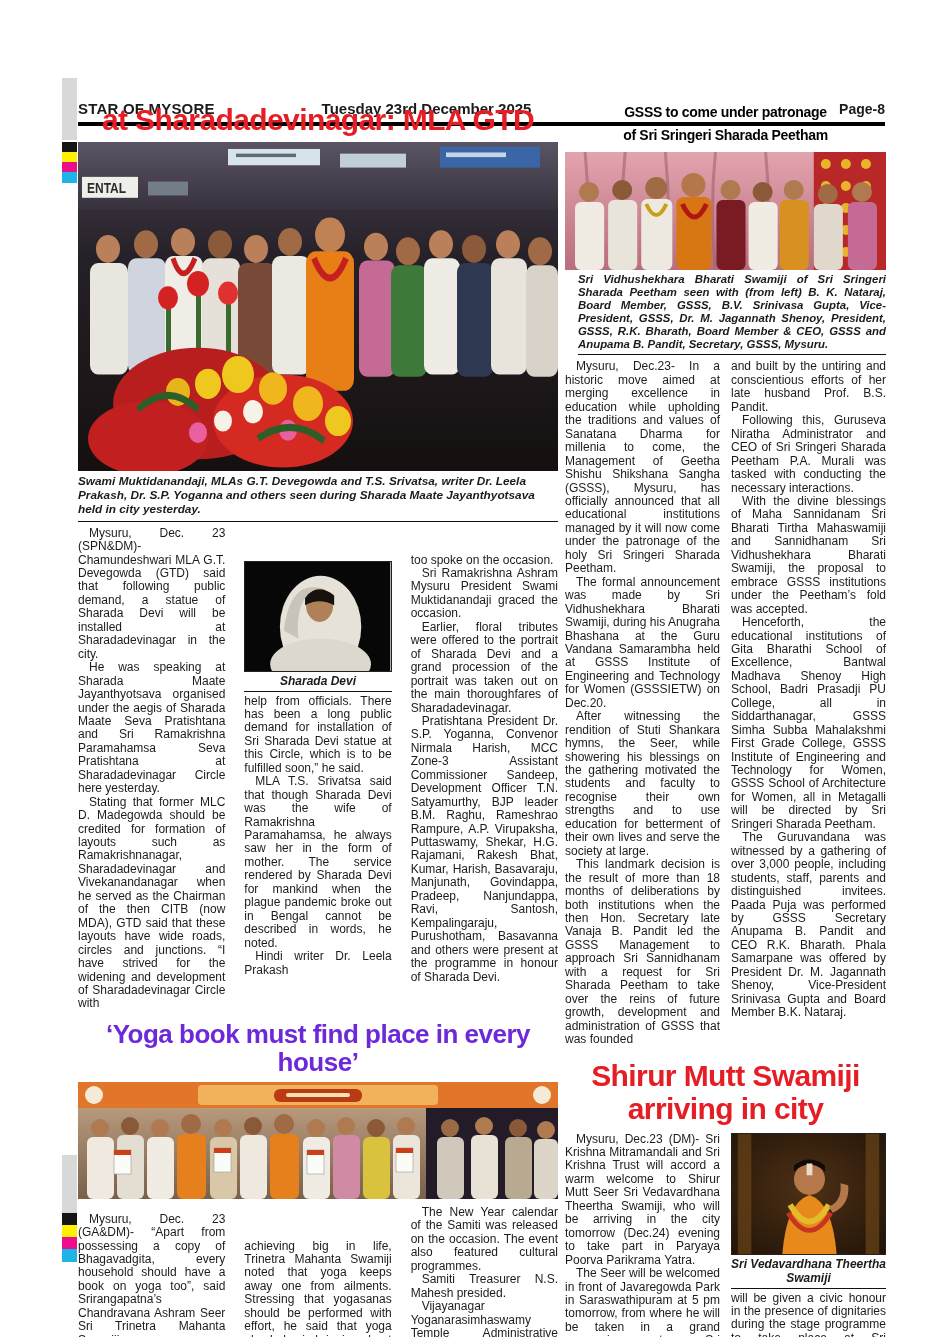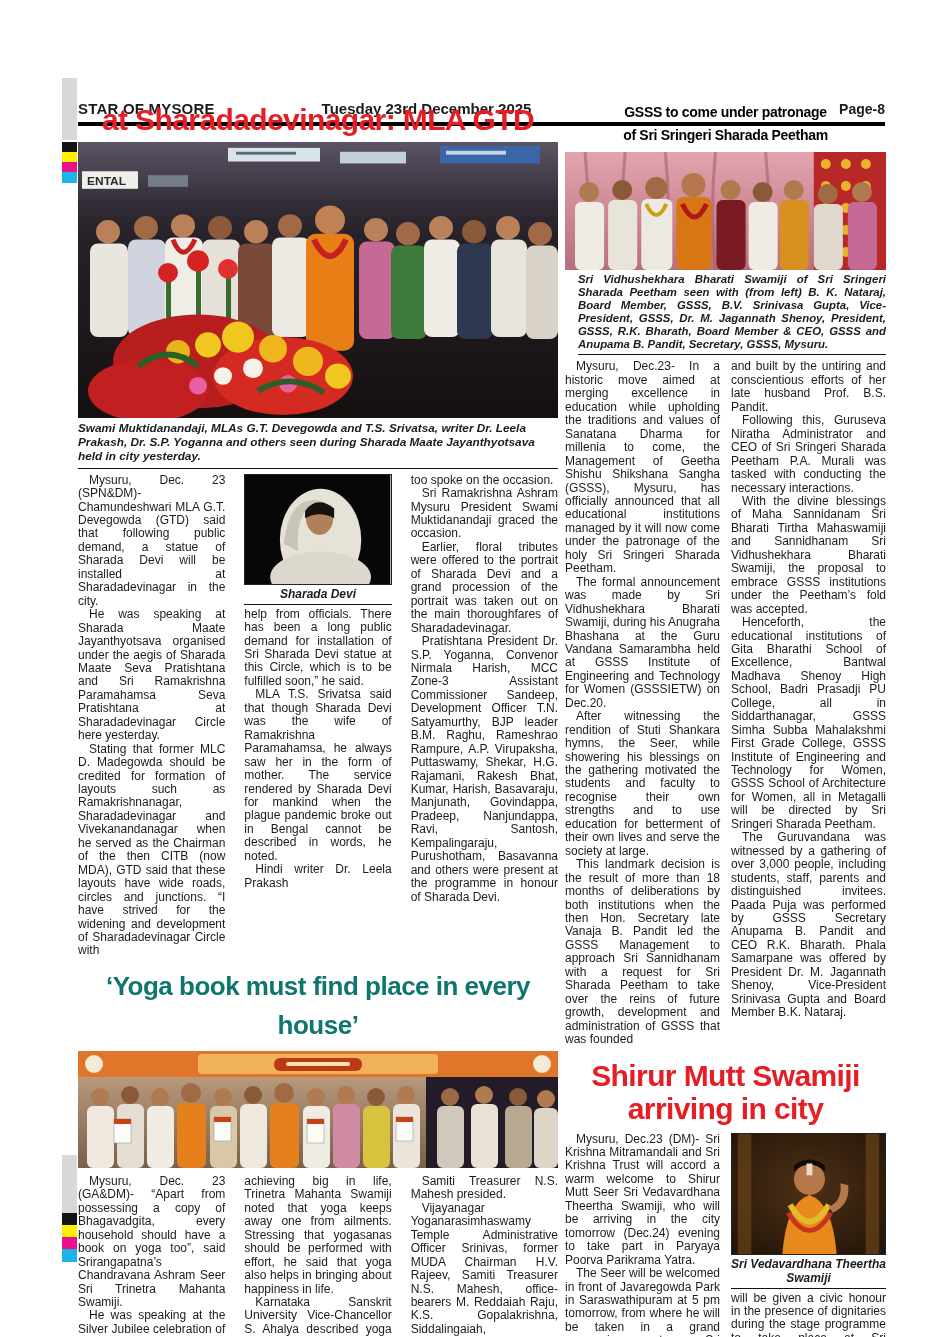--- a/index.html
+++ b/index.html
@@ -20,40 +20,40 @@
   .masthead .t2{font-size:15px;position:absolute;left:0;right:110px;text-align:center;}
   .masthead .t3{font-size:14px;}
   
   .sec-left{position:absolute;left:78px;top:104px;width:480px;}
   .sec-right{position:absolute;left:565px;top:101px;width:321px;}
   
   .hl-red{color:#e51e25;font-weight:bold;text-align:center;font-size:30px;line-height:31px;
           letter-spacing:-0.6px;margin:0 0 7px 0;}
   .hl-gsss{color:#000;font-weight:bold;text-align:center;font-size:14px;line-height:23px;
            letter-spacing:-0.3px;margin:0 0 5px 0;}
-  .hl-yoga{color:#0f766e;font-weight:bold;text-align:center;font-size:26px;line-height:39px;
+  .hl-yoga{color:#6d28d9;font-weight:bold;text-align:center;font-size:26px;line-height:28px;
            letter-spacing:-0.5px;margin:9px 0 6px 0;}
   .hl-shirur{font-size:30px;line-height:33px;margin:12px 0 8px 0;}
   
   .photo{display:block;width:100%;overflow:hidden;}
   .photo svg{display:block;width:100%;height:100%;}
-  .ph-main{height:276px;}
+  .ph-main{height:329px;}
   .ph-gsss{height:118px;}
   .ph-yoga{height:117px;}
   .ph-shirur{height:122px;border:1px solid #222;box-sizing:border-box;}
   .ph-inset{height:111px;border:1px solid #222;box-sizing:border-box;}
   
   .caption{font-style:italic;font-weight:bold;font-size:11.8px;line-height:14.2px;
            padding:3px 0 4px 0;border-bottom:1.6px solid #111;margin-bottom:5px;}
   .caption.just{font-size:11.4px;line-height:12.9px;text-align:justify;margin-left:13px;}
   .inset-cap{font-style:italic;font-weight:bold;font-size:12px;line-height:14px;text-align:center;
              padding:2px 0 3px 0;border-bottom:1.6px solid #111;margin-bottom:3px;}
   
   .cols{display:flex;}
-  .cols3{gap:19px;}
+  .cols3{gap:19px;align-items:center;}
   .cols2{gap:11px;}
   .col{flex:1;min-width:0;text-align:justify;font-size:12px;line-height:13.45px;}
   .col p{margin:0;text-indent:11px;}
   .col p.cont{text-indent:0;}
   .shirur-row .col{flex:0 0 155px;}
 </style>
 </head>
 <body>
 
 <div class="page">
@@ -266,20 +266,21 @@
         <p>Mysuru, Dec. 23 (GA&amp;DM)- “Apart from possessing a copy of Bhagavadgita, every household should have a book on yoga too”, said Srirangapatna’s Chandravana Ashram Seer Sri Trinetra Mahanta Swamiji.</p>
         <p>He was speaking at the Silver Jubilee celebration of the city’s Sri Patanjali Yoga Shikshana Samiti at Sarada Vilas Centenary Hall in Krishnamurthypuram here on Sunday.</p>
 
       </div>
       <div class="col">
         <p class="cont">achieving big in life, Trinetra Mahanta Swamiji noted that yoga keeps away one from ailments. Stressing that yogasanas should be performed with effort, he said that yoga also helps in bringing about happiness in life.</p>
         <p>Karnataka Sanskrit University Vice-Chancellor S. Ahalya described yoga as the advanced education of life.</p>
 
       </div>
       <div class="col">
+        <p>The New Year calendar of the Samiti was released on the occasion. The event also featured cultural programmes.</p>
         <p>Samiti Treasurer N.S. Mahesh presided.</p>
         <p>Vijayanagar Yoganarasimhaswamy Temple Administrative Officer Srinivas, former MUDA Chairman H.V. Rajeev, Samiti Treasurer N.S. Mahesh, office-bearers M. Reddaiah Raju, K.S. Gopalakrishna, Siddalingaiah, Satyanarayan and others were present.</p>
       </div>
     </div>
   </div>
 
   <div class="sec-right">
 
     <div class="hl-gsss">
       <div>GSSS to come under patronage</div>

